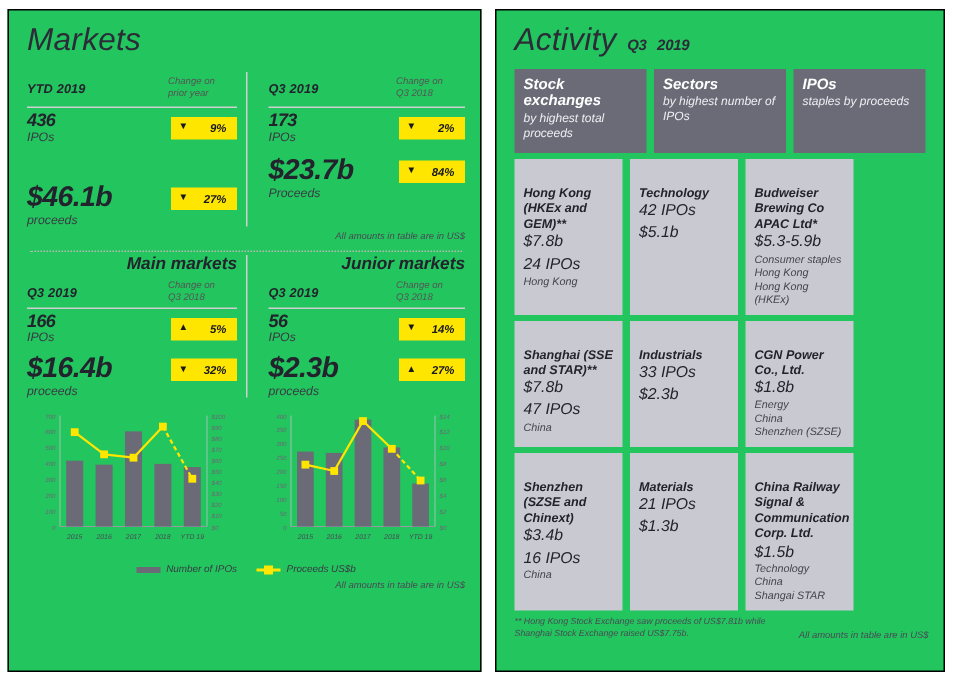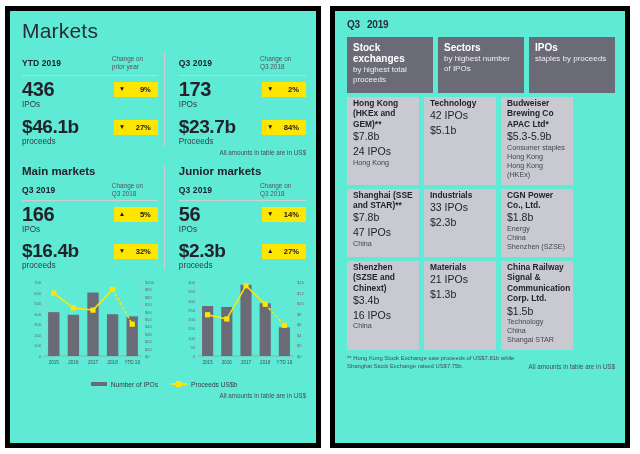--- a/index.html
+++ b/index.html
@@ -3,76 +3,77 @@
 <meta charset="utf-8">
 <style>
   * { box-sizing: border-box; margin:0; padding:0; }
   body {
     width:640px; height:454px; background:#fff;
     font-family:"Liberation Sans", sans-serif;
     overflow:hidden;
   }
   .page { display:flex; width:640px; height:454px; padding:6px 5px; gap:9px; }
   .panel {
-    background:#5eead4; border:5px solid #000000;
+    background:#22c55e; border:1px solid #000000;
     position:relative;
+    font-style:italic;
   }
   .panel-left { width:316px; height:442px; padding:8px 10px 4px 12px; }
   .panel-right { width:300px; height:442px; padding:8px 10px 4px 12px; }
 
   h1.title { font-size:21px; font-weight:400; color:#2c2c38; letter-spacing:.2px; }
   .title-row { display:flex; align-items:baseline; gap:7px; }
   .title-q { font-size:10px; font-weight:700; color:#2c2c38; letter-spacing:-.2px;}
 
   
   .stats { display:flex; margin-top:9px; }
   .stats.second { margin-top:2px; }
   .half { width:146px; position:relative; }
   .half.right { padding-left:14px; border-left:1px solid #cfcfcf; }
   .half.left { padding-right:6px; }
   .hdr { display:flex; justify-content:space-between; align-items:center; height:22px;}
   .hdr-label { font-size:8.5px; font-weight:700; color:#23232d; letter-spacing:.1px; }
   .hdr-change { font-size:6.4px; color:#555; line-height:1.22; text-align:left; width:46px;}
   .rule { border-top:1px solid #cfcfcf; margin-top:1px; }
   .grp { margin-top:2px; }
   .statrow { display:flex; justify-content:space-between; align-items:flex-start; }
-  .bigval { font-size:20px; font-weight:700; color:#23232d; line-height:1.15; letter-spacing:-.4px;}
+  .bigval { font-size:12px; font-weight:700; color:#23232d; line-height:1.15; letter-spacing:-.4px;}
   .bigval.money { font-size:19px; }
   .sub { font-size:8.2px; color:#3a3a44; margin-top:-1px; }
   .badge {
     background:#ffe600; color:#18181f; font-size:7.6px; font-weight:700;
     padding:3px 7px 3px 5px; display:flex; align-items:center; gap:6px;
     min-width:44px; justify-content:space-between; margin-top:4px;
   }
   .badge .arw { font-size:6.5px; line-height:1; }
   .note { font-size:6.3px; color:#4a4a55; text-align:right; }
   .dots { border-top:1px dotted #b9b9b9; margin:6px 2px 0 2px; }
 
-  .sect-title { font-size:11.5px; font-weight:700; color:#23232d; margin-bottom:4px; }
+  .sect-title { font-size:11.5px; font-weight:700; color:#23232d; margin-bottom:4px;text-align:right; }
 
   
   .charts { display:flex; margin-top:8px; }
   .chartbox { width:146px; }
   .chartbox.r { padding-left:10px; }
   svg { display:block; }
   .legend { display:flex; justify-content:center; gap:13px; margin-top:3px; align-items:center;}
   .leg { display:flex; align-items:center; gap:4px; font-size:6.6px; color:#3a3a44;}
   .leg .sw-bar { width:16px; height:4px; background:#6b6b78; }
   .leg .sw-line { width:16px; height:2px; background:#ffe600; position:relative; }
   .leg .sw-line:after{ content:""; position:absolute; left:5px; top:-2px; width:6px; height:6px; background:#ffe600;}
 
   
   .colhdrs { display:flex; gap:5px; margin-top:7px; }
   .colhdr {
     width:88px; background:#6b6b78; color:#fff; padding:5px 6px 6px 6px; min-height:56px;
   }
   .colhdr .ch-t { font-size:10px; font-weight:700; line-height:1.12; }
   .colhdr .ch-s { font-size:8px; font-weight:400; line-height:1.2; margin-top:1px; color:#eeeef2;}
   .datarow { display:flex; gap:5px; margin-top:4px; }
-  .cell { width:72px; background:#c9c9d1; padding:1px 6px 5px 6px; }
+  .cell { width:72px; background:#c9c9d1; padding:17px 6px 5px 6px; }
   .c-name { font-size:8.4px; font-weight:700; color:#23232d; line-height:1.24; }
   .c-val { font-size:10.5px; color:#23232d; line-height:1.3; margin-top:1px;}
   .c-meta { font-size:7.2px; color:#45454f; line-height:1.24; }
   .foot { display:flex; justify-content:space-between; align-items:flex-end; margin-top:5px; gap:8px;}
   .foot-l { font-size:5.9px; color:#4a4a55; line-height:1.3; max-width:170px;}
   .foot-r { font-size:6.3px; color:#4a4a55; }
 </style>
 </head>
 <body>
 
@@ -96,21 +97,21 @@
             <div>
               <div class="bigval">436</div>
               <div class="sub">IPOs</div>
             </div>
             <div class="badge">
               <span class="arw">▼</span>
               <span>9%</span>
             </div>
           </div>
         </div>
-        <div class="grp" style="margin-top:7px">
+        <div class="grp" style="margin-top:25px">
           <div class="statrow">
             <div>
               <div class="bigval money">$46.1b</div>
               <div class="sub">proceeds</div>
             </div>
             <div class="badge">
               <span class="arw">▼</span>
               <span>27%</span>
             </div>
           </div>
@@ -329,20 +330,21 @@
       <div class="leg">
         <span class="sw-line"></span>
         <span>Proceeds US$b</span>
       </div>
     </div>
     <div class="note" style="margin-top:4px">All amounts in table are in US$</div>
   </div>
 
   <div class="panel panel-right">
     <div class="title-row">
+      <h1 class="title">Activity</h1>
       <span class="title-q">Q3</span>
       <span class="title-q">2019</span>
     </div>
 
     <div class="colhdrs">
       <div class="colhdr">
         <div class="ch-t">Stock</div>
         <div class="ch-t">exchanges</div>
         <div class="ch-s">by highest total proceeds</div>
       </div>

